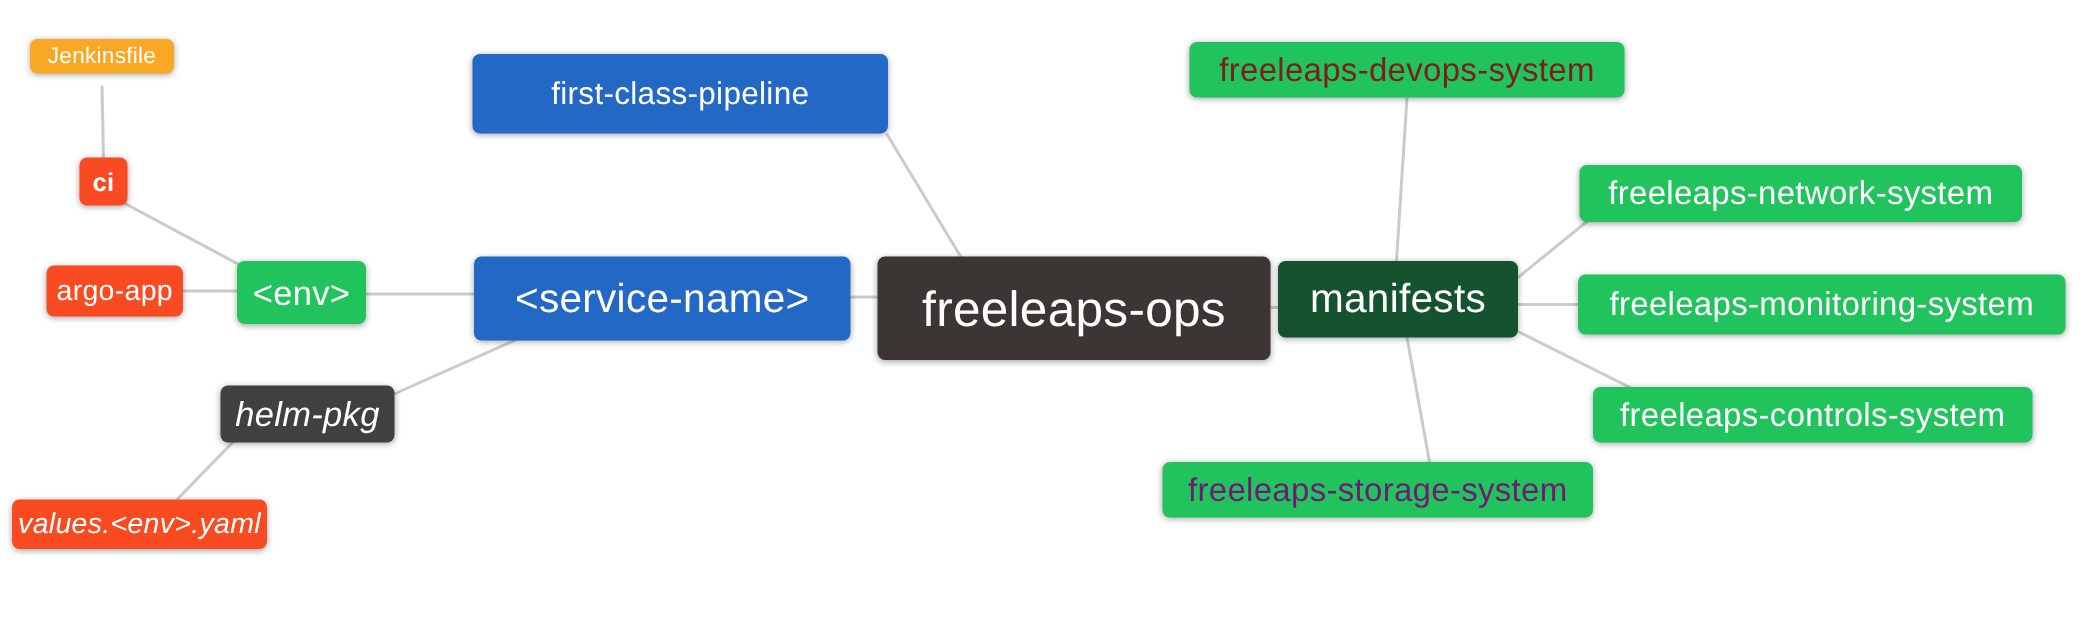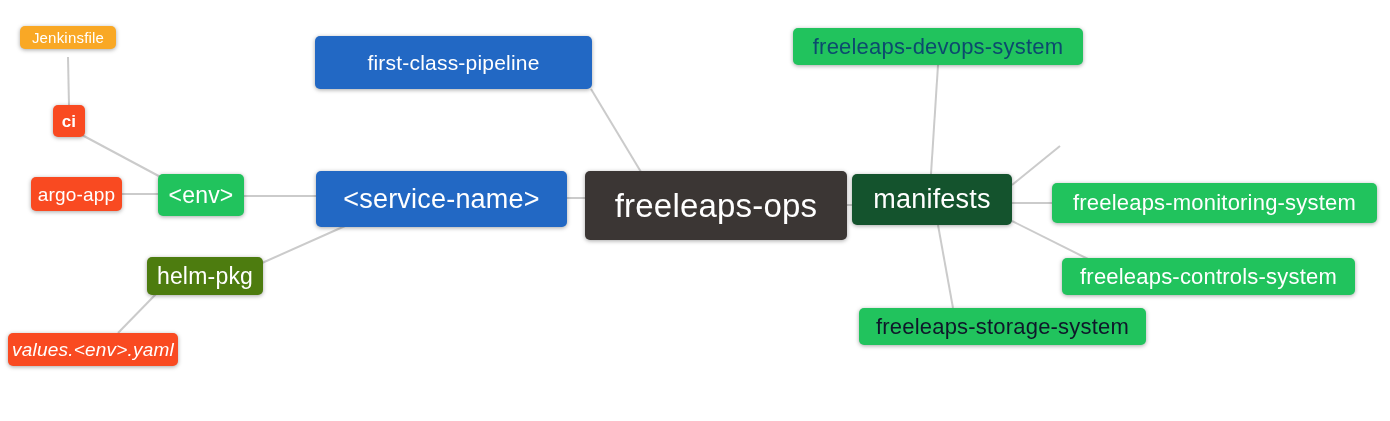--- a/index.html
+++ b/index.html
@@ -55,23 +55,24 @@
       <line x1="1012" y1="185" x2="1060" y2="146" stroke="#CBCBCB" stroke-width="2"></line>
       <line x1="1012" y1="203" x2="1052" y2="203" stroke="#CBCBCB" stroke-width="2"></line>
       <line x1="1012" y1="221" x2="1092" y2="261" stroke="#CBCBCB" stroke-width="2"></line>
       <line x1="938" y1="225" x2="953" y2="308" stroke="#CBCBCB" stroke-width="2"></line>
     </svg>
 
 <div class="node" style="left: 20px; top: 26px; width: 96px; height: 23px; font-size: 15px; font-weight: 400; background: rgb(249, 168, 37); color: rgb(255, 255, 255);">Jenkinsfile</div>
     <div class="node" style="left: 53px; top: 105px; width: 32px; height: 32px; font-size: 17px; font-weight: 700; background: rgb(249, 74, 33); color: rgb(255, 255, 255);">ci</div>
     <div class="node" style="left: 31px; top: 177px; width: 91px; height: 34px; font-size: 19px; font-weight: 400; background: rgb(249, 74, 33); color: rgb(255, 255, 255);">argo-app</div>
     <div class="node" style="left: 158px; top: 174px; width: 86px; height: 42px; font-size: 23px; font-weight: 400; background: rgb(33, 195, 93); color: rgb(255, 255, 255);">&lt;env&gt;</div>
-    <div class="node" style="left: 147px; top: 257px; width: 116px; height: 38px; font-size: 23px; font-weight: 400; background: #4d7c0f; color: rgb(255, 255, 255);">helm-pkg</div>
+    <div class="node" style="left: 147px; top: 257px; width: 116px; height: 38px; font-size: 23px; font-weight: 400; background: #404040; color: rgb(255, 255, 255); font-style: italic;">helm-pkg</div>
     <div class="node" style="left: 8px; top: 333px; width: 170px; height: 33px; font-size: 19px; font-weight: 400; background: rgb(249, 74, 33); color: rgb(255, 255, 255); font-style: italic;">values.&lt;env&gt;.yaml</div>
     <div class="node" style="left: 315px; top: 36px; width: 277px; height: 53px; font-size: 21px; font-weight: 400; background: rgb(34, 104, 196); color: rgb(255, 255, 255);">first-class-pipeline</div>
     <div class="node" style="left: 316px; top: 171px; width: 251px; height: 56px; font-size: 27px; font-weight: 400; background: rgb(34, 104, 196); color: rgb(255, 255, 255);">&lt;service-name&gt;</div>
     <div class="node" style="left: 585px; top: 171px; width: 262px; height: 69px; font-size: 33px; font-weight: 400; background: rgb(59, 54, 52); color: rgb(255, 255, 255);">freeleaps-ops</div>
     <div class="node" style="left: 852px; top: 174px; width: 160px; height: 51px; font-size: 27px; font-weight: 400; background: #14532d; color: rgb(255, 255, 255);">manifests</div>
-    <div class="node" style="left: 793px; top: 28px; width: 290px; height: 37px; font-size: 22px; font-weight: 400; background: rgb(33, 195, 93); color: #0c4a6e;">freeleaps-devops-system</div>
+    <div class="node" style="left: 793px; top: 28px; width: 290px; height: 37px; font-size: 22px; font-weight: 400; background: rgb(33, 195, 93); color: #7f1d1d;">freeleaps-devops-system</div>
+    <div class="node" style="left: 1053px; top: 110px; width: 295px; height: 38px; font-size: 22px; font-weight: 400; background: rgb(33, 195, 93); color: rgb(255, 255, 255);">freeleaps-network-system</div>
     <div class="node" style="left: 1052px; top: 183px; width: 325px; height: 40px; font-size: 22px; font-weight: 400; background: rgb(33, 195, 93); color: rgb(255, 255, 255);">freeleaps-monitoring-system</div>
     <div class="node" style="left: 1062px; top: 258px; width: 293px; height: 37px; font-size: 22px; font-weight: 400; background: rgb(33, 195, 93); color: rgb(255, 255, 255);">freeleaps-controls-system</div>
-    <div class="node" style="left: 859px; top: 308px; width: 287px; height: 37px; font-size: 22px; font-weight: 400; background: rgb(33, 195, 93); color: #0f172a;">freeleaps-storage-system</div>
+    <div class="node" style="left: 775px; top: 308px; width: 287px; height: 37px; font-size: 22px; font-weight: 400; background: rgb(33, 195, 93); color: #701a75;">freeleaps-storage-system</div>
   </div>
 
 </body></html>

